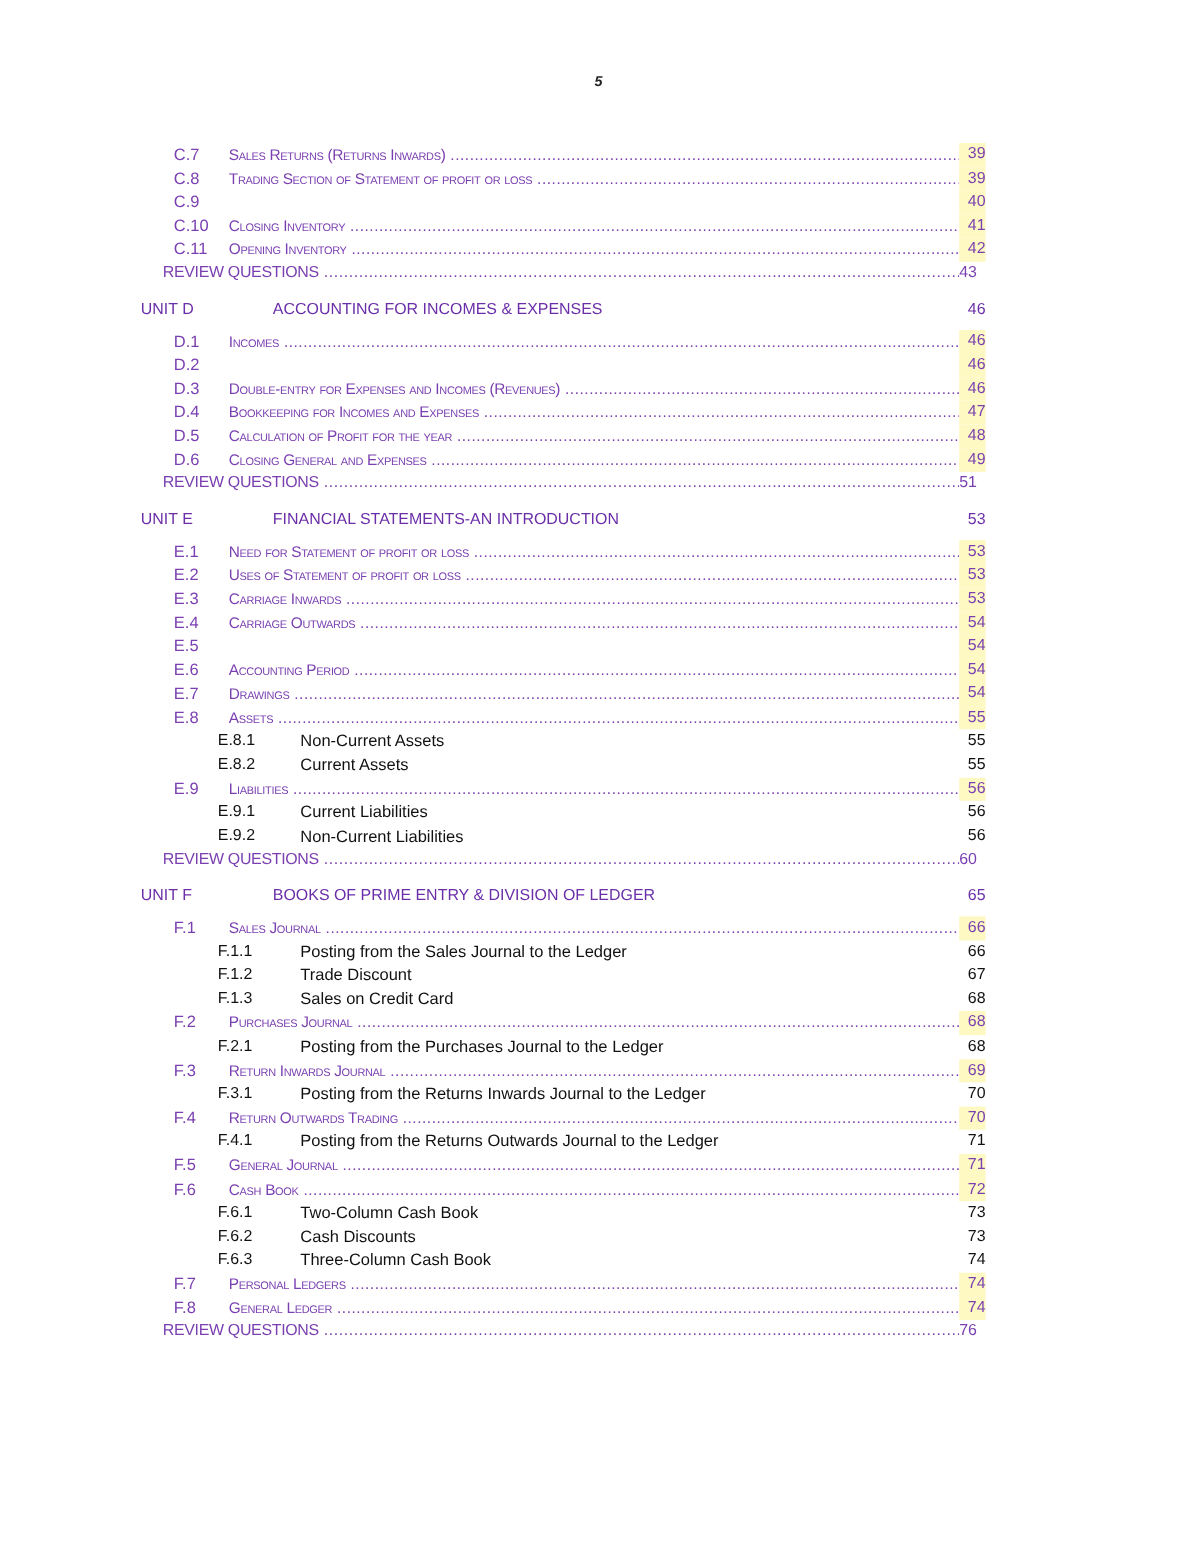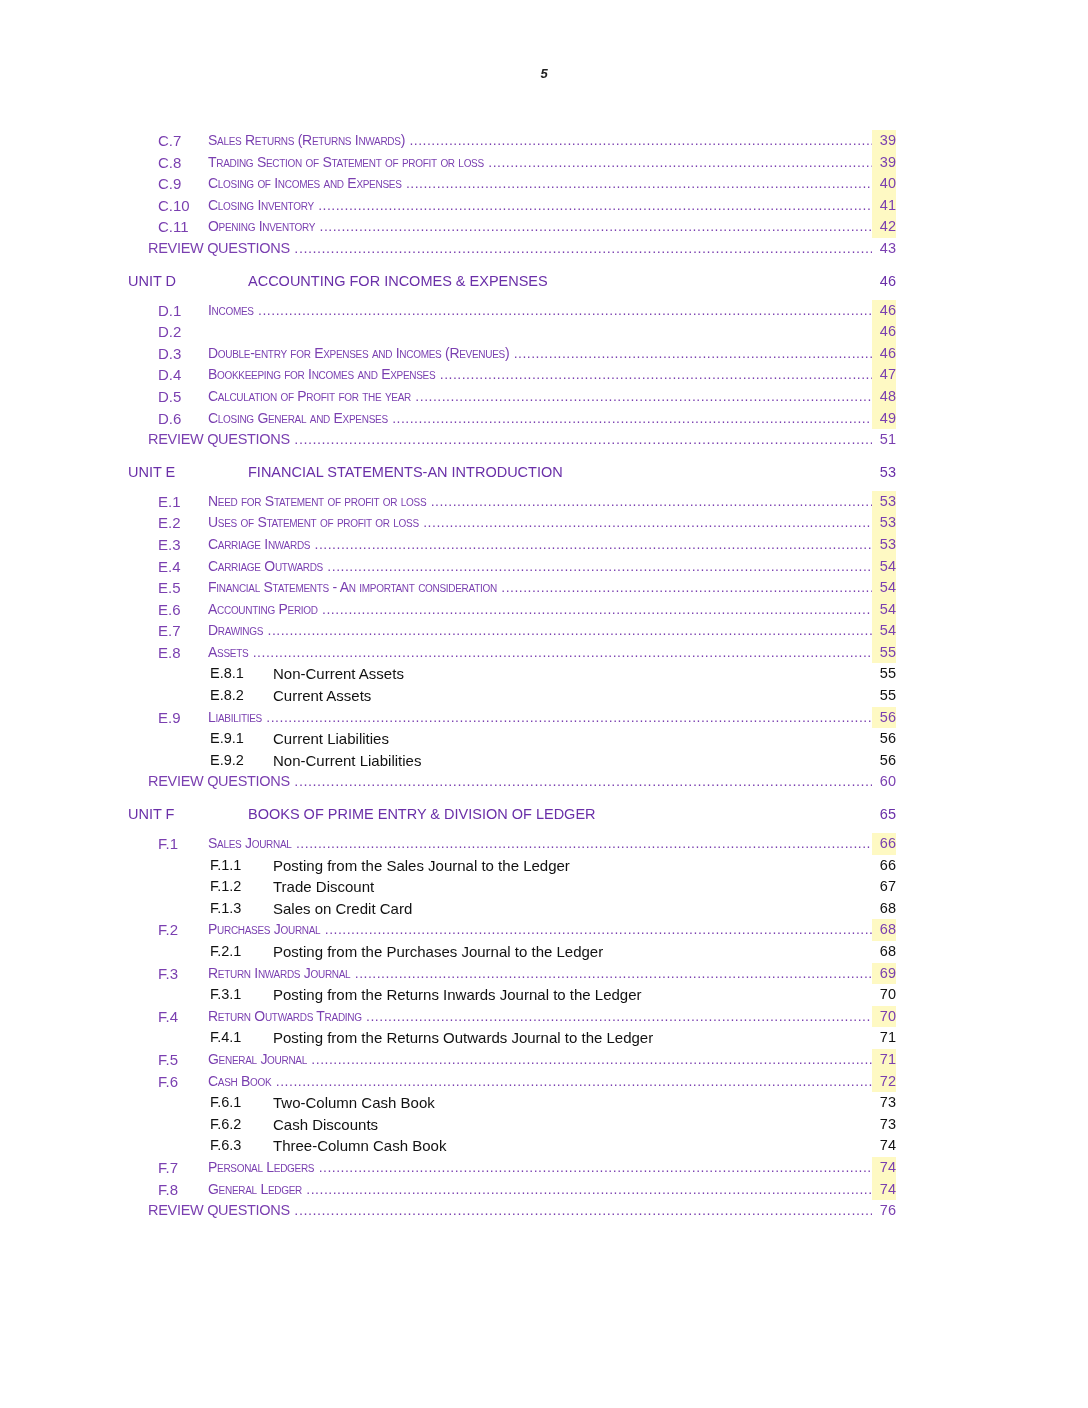--- a/index.html
+++ b/index.html
@@ -9,24 +9,24 @@
               font-size: 13px; font-weight: bold; font-style: italic; color: #222; }
   .toc { position: absolute; top: 130px; left: 128px; width: 768px; }
   .row { position: relative; height: 21.6px; line-height: 21.6px; font-size: 14.5px; white-space: nowrap; }
   .row.l2 { color: #7a3fb0; }
   .row.l2 .num { position: absolute; left: 30px; font-size: 15px; }
   .row.l2 .title { position: absolute; left: 80px; right: 24px; overflow: hidden; font-variant: small-caps; font-size: 14px; letter-spacing: -0.3px; }
   .row.l2 .title::after { content: " ......................................................................................................................................................................................................................................................"; letter-spacing: 0.5px; }
   .row.l2 .page { position: absolute; right: 0; width: 24px; text-align: right; background: #fef9c3; }
   .row.review .title { position: absolute; left: 20px; right: 24px; overflow: hidden; font-size: 14.5px; letter-spacing: -0.3px; }
   .row.review .title::after { content: " ......................................................................................................................................................................................................................................................"; letter-spacing: 0.5px; }
-  .row.review .page { position: absolute; right: 0; width: 24px; text-align: right; }
+  .row.review .page { position: absolute; right: 0; width: 24px; }
   .row.review { color: #7a3fb0; }
   .row.l3 { color: #111; }
-  .row.l3 .num { position: absolute; left: 82px; font-size: 14.5px; }
+  .row.l3 .num { position: absolute; left: 70px; font-size: 14.5px; }
   .row.l3 .title { position: absolute; left: 145px; font-size: 15px; }
   .row.l3 .page { position: absolute; right: 0; width: 24px; text-align: right; }
   .row.unit { color: #6a2fa8; font-weight: normal; height: 38px; line-height: 38px; margin-top: 2px; margin-bottom: 0px; font-size: 14.5px; }
   .row.unit .num { position: absolute; left: 0; }
   .row.unit .title { position: absolute; left: 120px; }
   .row.unit .page { position: absolute; right: 0; width: 30px; text-align: right; }
 </style>
 </head>
 <body>
 
@@ -38,21 +38,20 @@
       <span class="title">Sales Returns (Returns Inwards)</span>
       <span class="page">39</span>
     </div>
     <div class="row l2">
       <span class="num">C.8</span>
       <span class="title">Trading Section of Statement of profit or loss</span>
       <span class="page">39</span>
     </div>
     <div class="row l2">
       <span class="num">C.9</span>
-      <span class="title">Closing of Incomes and Expenses</span>
       <span class="page">40</span>
     </div>
     <div class="row l2">
       <span class="num">C.10</span>
       <span class="title">Closing Inventory</span>
       <span class="page">41</span>
     </div>
     <div class="row l2">
       <span class="num">C.11</span>
       <span class="title">Opening Inventory</span>
@@ -120,21 +119,20 @@
       <span class="title">Carriage Inwards</span>
       <span class="page">53</span>
     </div>
     <div class="row l2">
       <span class="num">E.4</span>
       <span class="title">Carriage Outwards</span>
       <span class="page">54</span>
     </div>
     <div class="row l2">
       <span class="num">E.5</span>
-      <span class="title"> Financial Statements - An important consideration</span>
       <span class="page">54</span>
     </div>
     <div class="row l2">
       <span class="num">E.6</span>
       <span class="title">Accounting Period</span>
       <span class="page">54</span>
     </div>
     <div class="row l2">
       <span class="num">E.7</span>
       <span class="title">Drawings</span>

